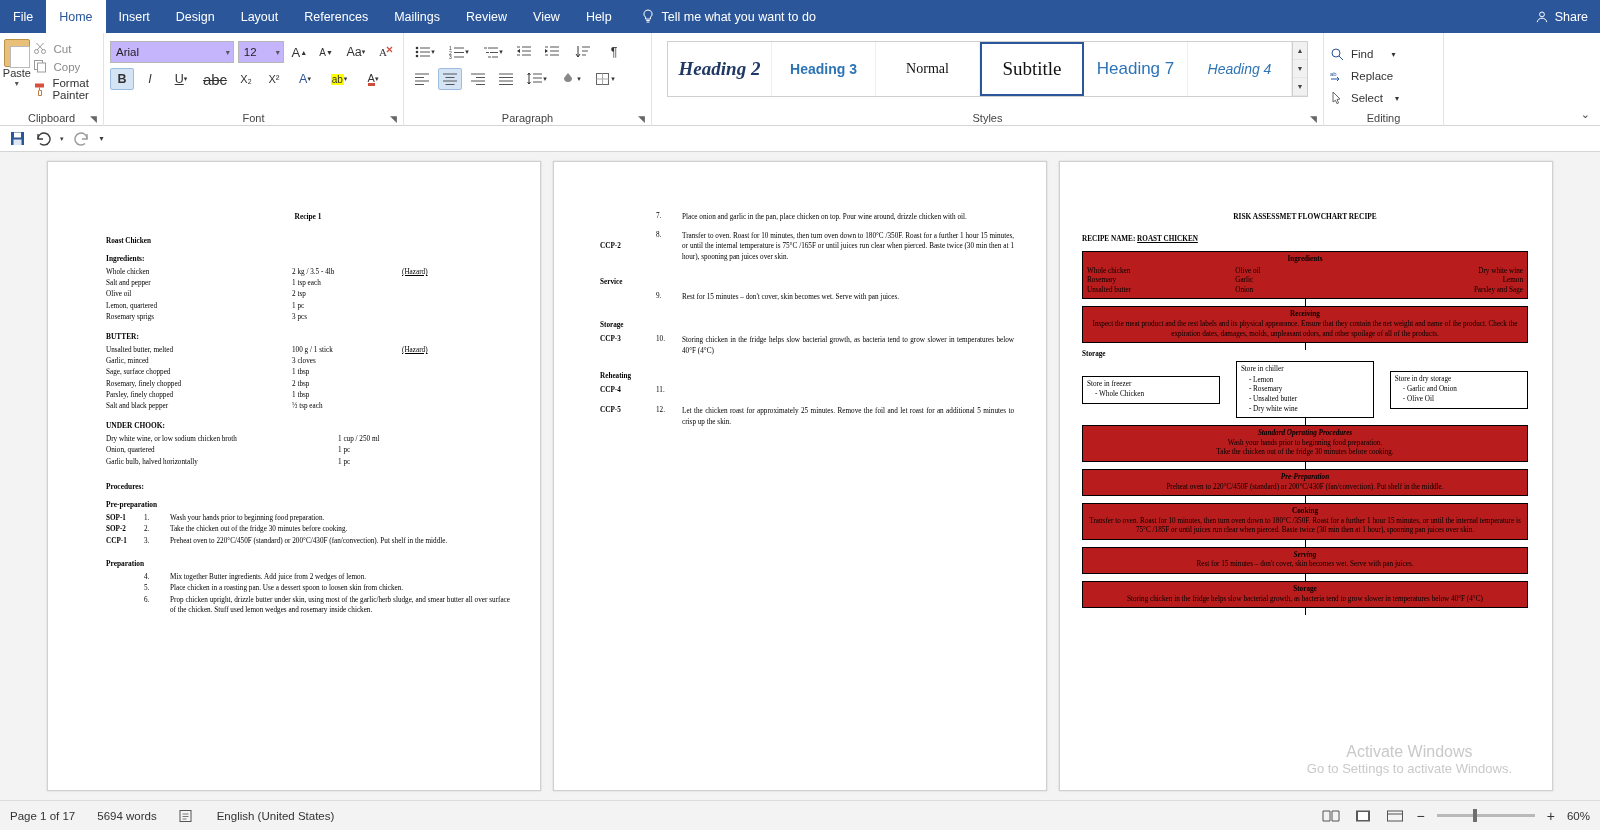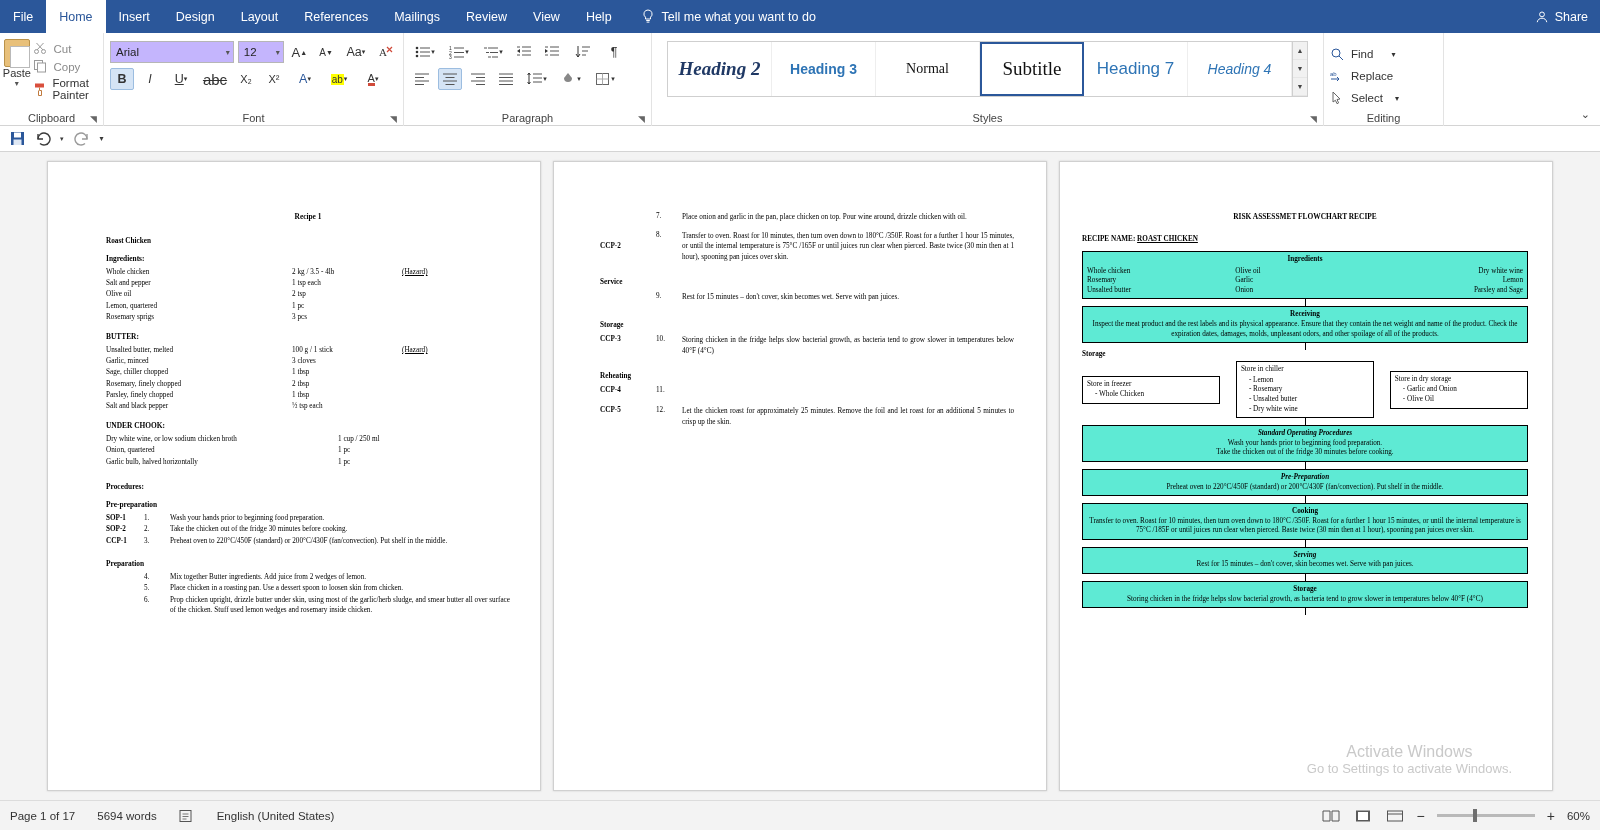--- a/index.html
+++ b/index.html
@@ -135,21 +135,21 @@
   .p2 .pg-inner { padding: 50px 32px 20px 46px; }
   .p2row { display: flex; margin-bottom: 8px; }
   .p2row .lbl { width: 56px; font-weight: bold; padding-top: 0px; }
   .p2row .num { width: 26px; text-align: left; }
   .p2row .txt { flex: 1; text-align: justify; line-height: 10.6px; }
   .p2head { font-weight: bold; margin: 0 0 6px 0; }
   
   .p3 .pg-inner { padding: 50px 24px 20px 22px; }
   .fcbox {
     border: 1px solid #000; margin: 0 auto; text-align: center; padding: 3px 4px;
-    line-height: 9.6px; background: #5eead4; position: relative;
+    line-height: 9.6px; background: #b91c1c; position: relative;
   }
   .fctitle { font-weight: bold; font-style: italic; }
   .fctitle.nonital { font-style: normal; }
   .conn { width: 1px; height: 7px; background: #000; margin: 0 auto; }
   .cols3 { display: flex; justify-content: space-between; }
   .cols3 > div { width: 32%; text-align: left; }
   .storage-row { display: flex; justify-content: space-between; align-items: center; margin-top: 3px; }
   .storage-row .sbox { border: 1px solid #000; width: 31%; padding: 3px 4px; text-align: left; line-height: 9.6px; }
   .ul-dash { list-style: none; margin: 1px 0 0 0; padding-left: 8px; }
   .ul-dash li:before { content: "-  "; }
@@ -541,21 +541,21 @@
       <div class="ing-row">
           <span class="n">Unsalted butter, melted</span>
           <span class="q">100 g / 1 stick</span>
           <span class="h">(Hazard)</span>
         </div>
       <div class="ing-row">
           <span class="n">Garlic, minced</span>
           <span class="q">3 cloves</span>
         </div>
       <div class="ing-row">
-          <span class="n">Sage, chiller chopped</span>
+          <span class="n">Sage, surface chopped</span>
           <span class="q">1 tbsp</span>
         </div>
       <div class="ing-row">
           <span class="n">Rosemary, finely chopped</span>
           <span class="q">2 tbsp</span>
         </div>
       <div class="ing-row">
           <span class="n">Parsley, finely chopped</span>
           <span class="q">1 tbsp</span>
         </div>

